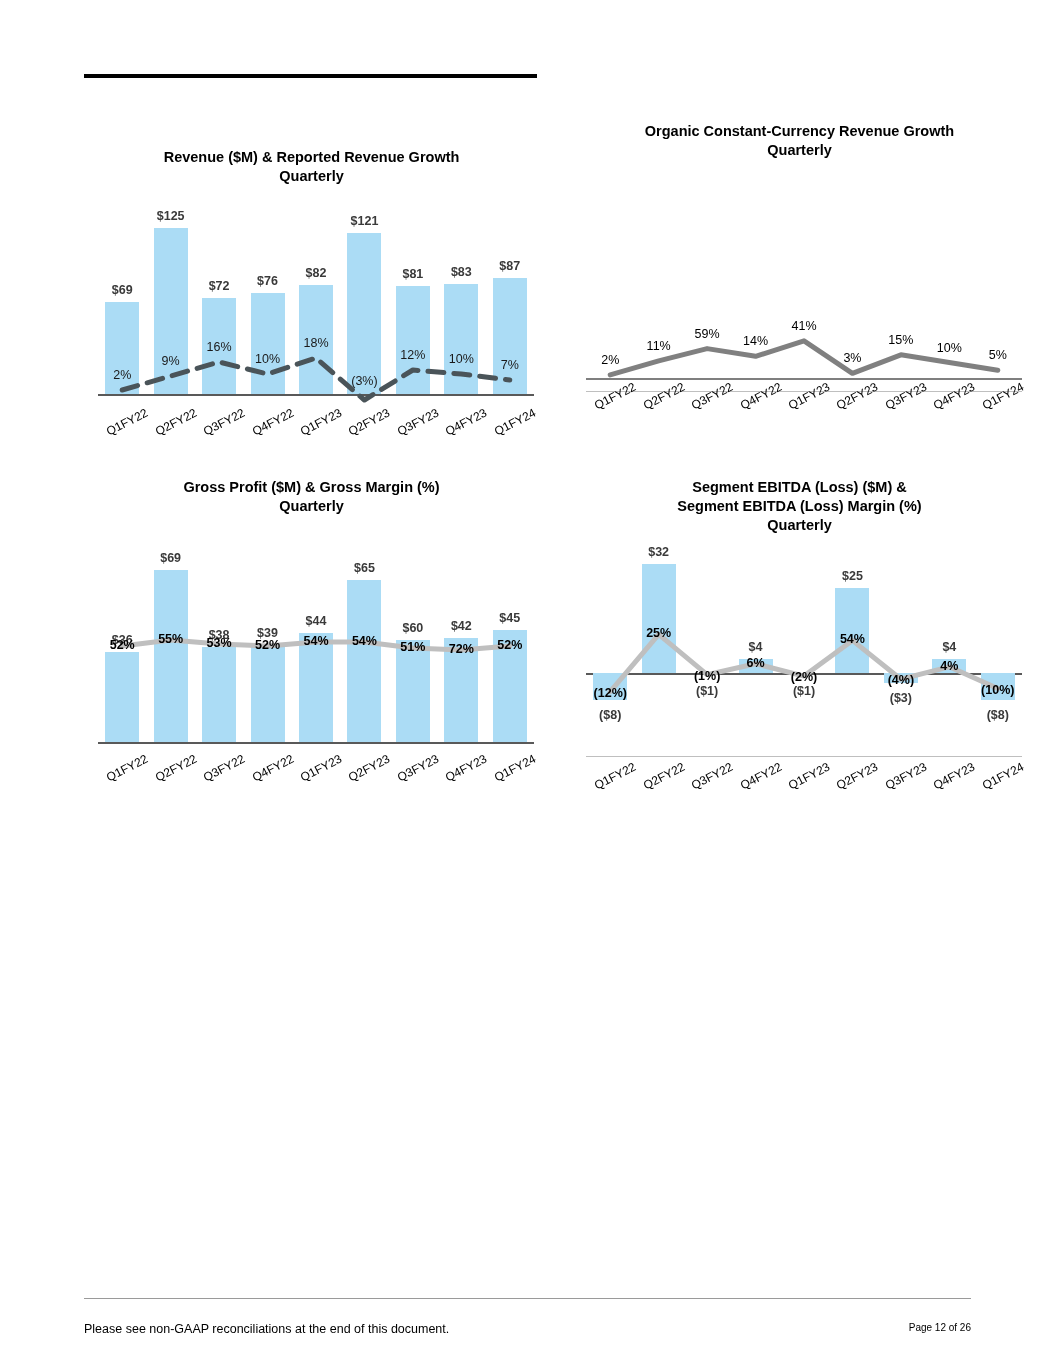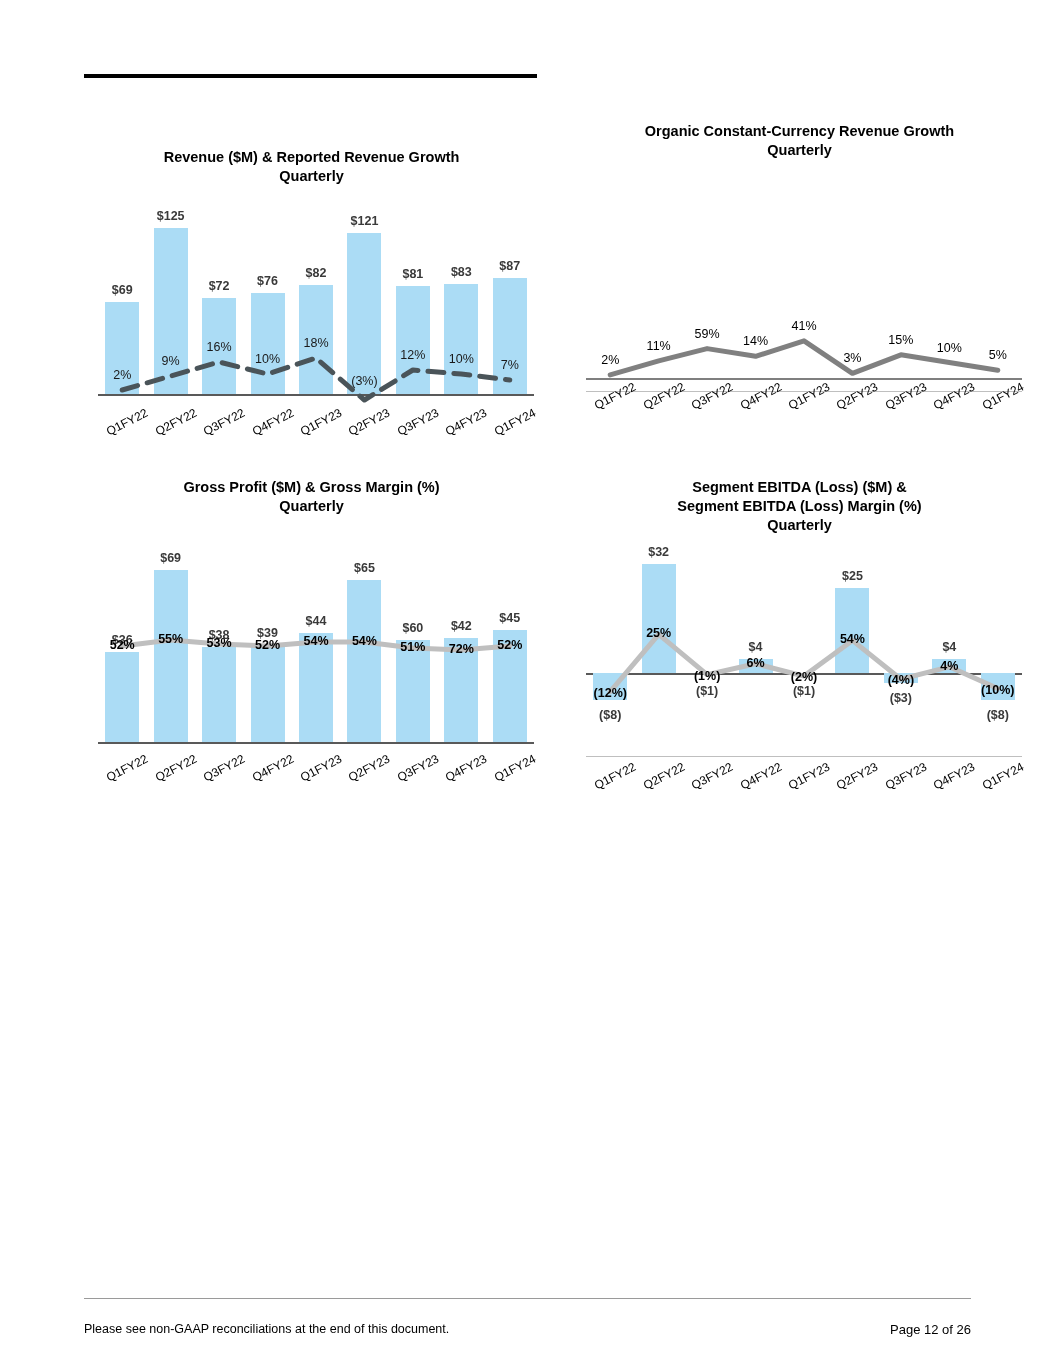--- a/index.html
+++ b/index.html
@@ -115,21 +115,21 @@
     position: absolute;
     left: 84px;
     top: 1322px;
     font-size: 12.5px;
     color: #000;
   }
   .footer-right {
     position: absolute;
     right: 84px;
     top: 1322px;
-    font-size: 13px;
+    font-size: 10px;
     color: #000;
   }
 </style>
 </head>
 <body>
 
 <div class="page-header">
   <div class="rule"></div>
 </div>
 

